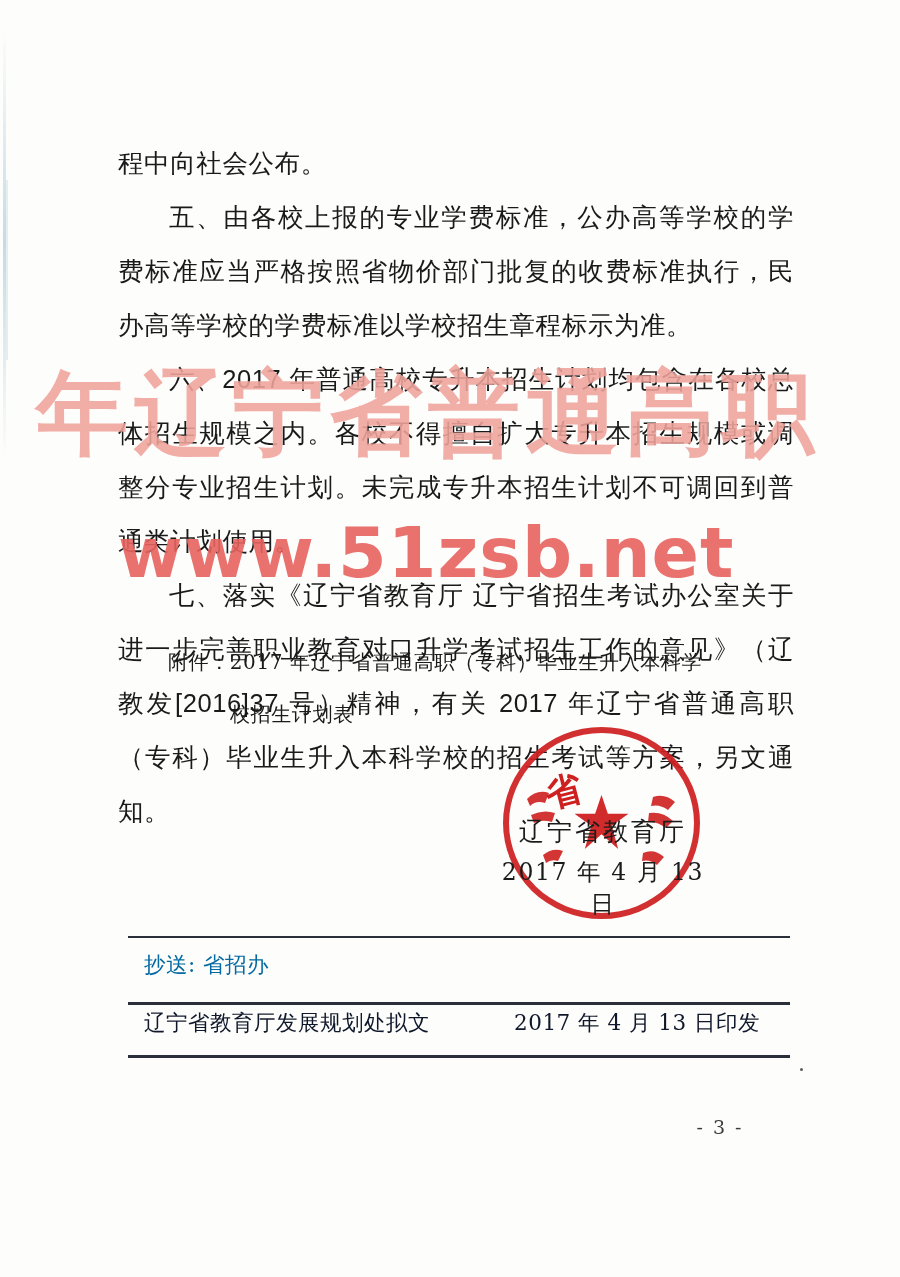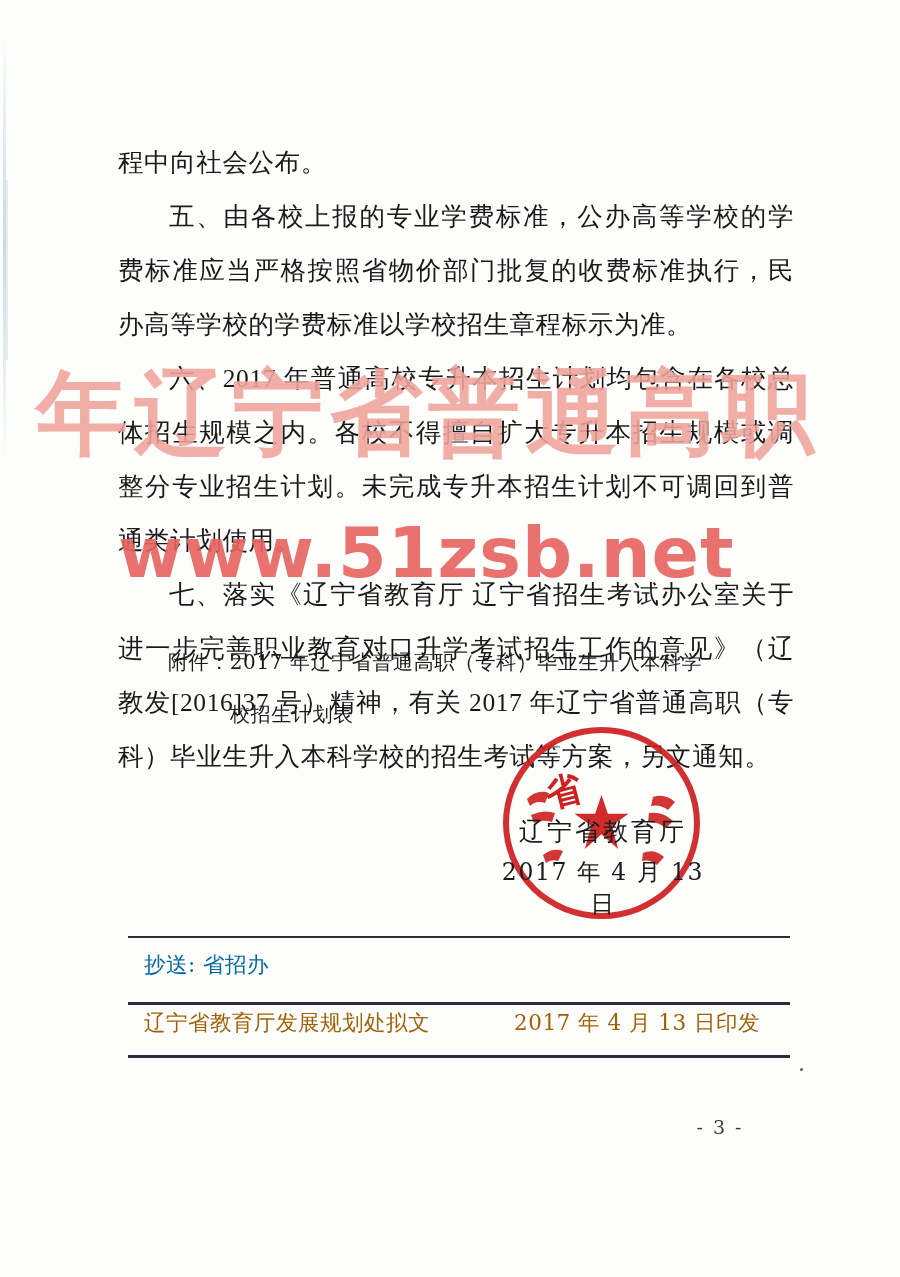--- a/index.html
+++ b/index.html
@@ -42,21 +42,21 @@
     width: 676px;
   }
   .para {
     font-size: 25.5px;
     line-height: 54px;
     color: #1a1a1a;
     letter-spacing: 0.6px;
     text-align: justify;
     text-justify: inter-character;
     margin: 0;
-    font-family: Liberation Serif, serif;
+    font-family: Liberation Sans, sans-serif;
   }
   .para.indent { text-indent: 2em; }
   .para.cont { text-indent: 0; }
 
   .attachment {
     position: absolute;
     left: 168px;
     top: 636px;
     width: 626px;
     font-size: 20px;
@@ -140,21 +140,21 @@
     letter-spacing: 0.5px;
     color: #0369a1;
   }
   .footer-row {
     position: absolute;
     left: 144px;
     top: 1008px;
     width: 632px;
     font-size: 21.5px;
     letter-spacing: 0.5px;
-    color: #a16207;
+    color: #0f172a;
     display: flex;
     justify-content: space-between;
   }
   .footer-row .right { padding-right: 16px; }
 
   .page-number {
     position: absolute;
     left: 0;
     top: 1116px;
     width: 900px;

